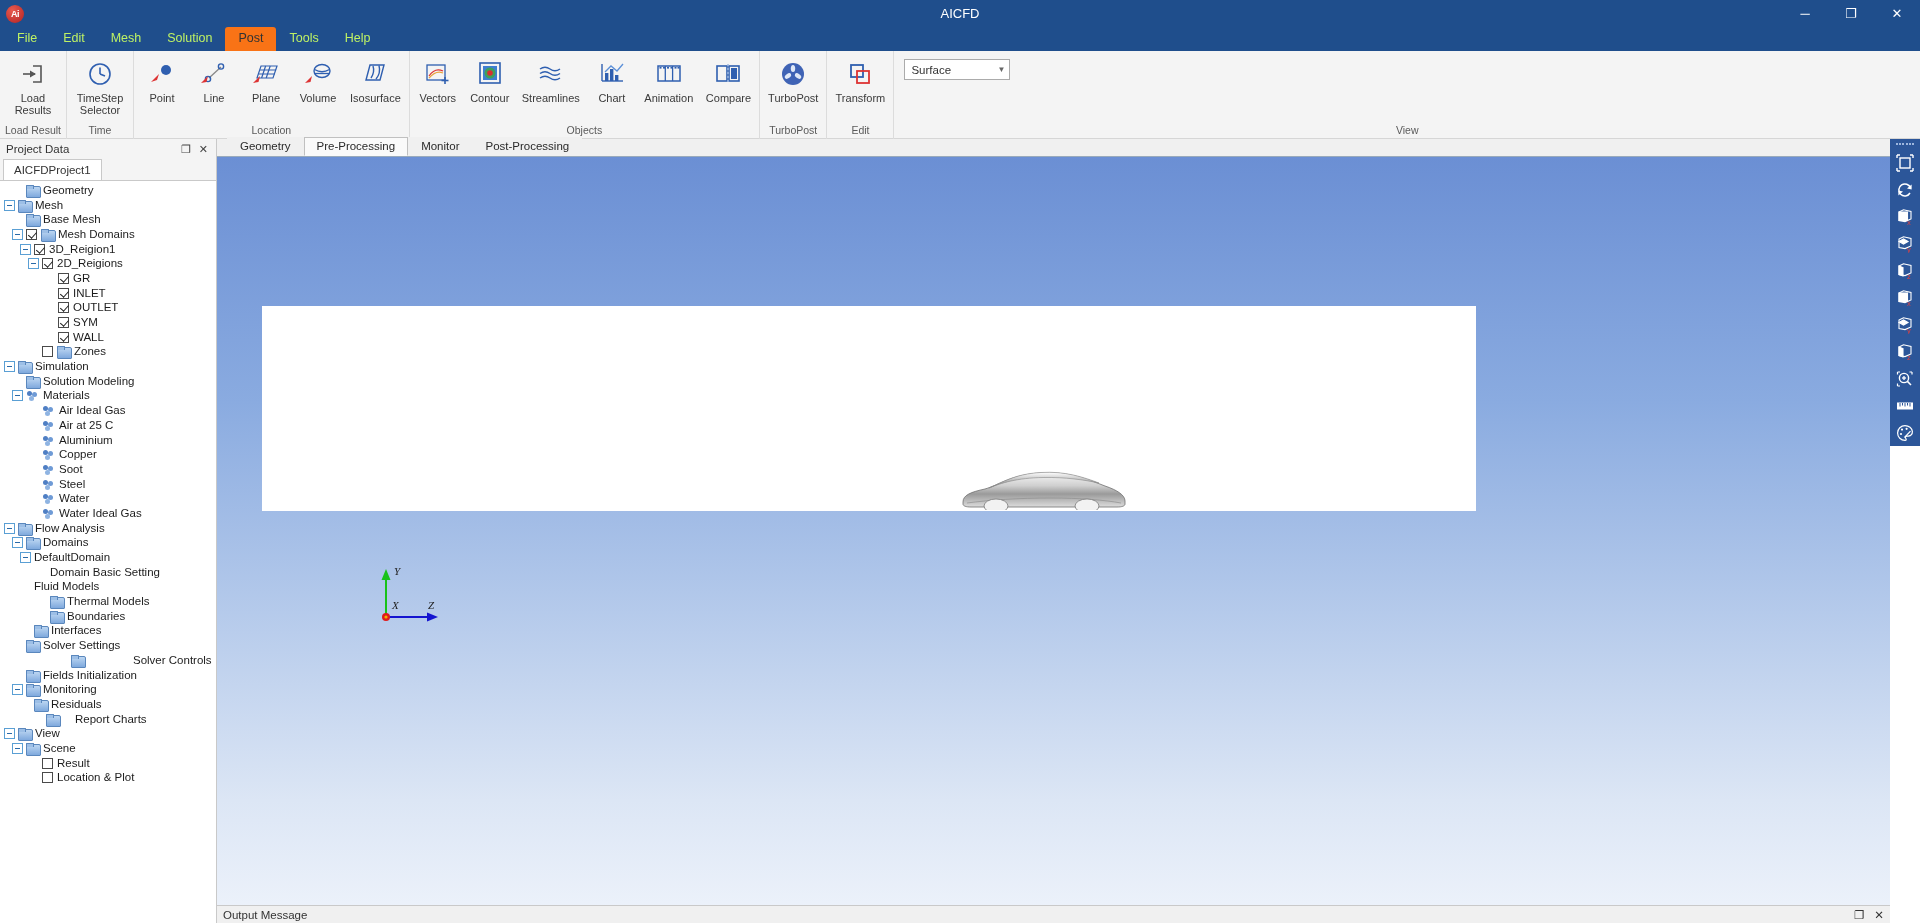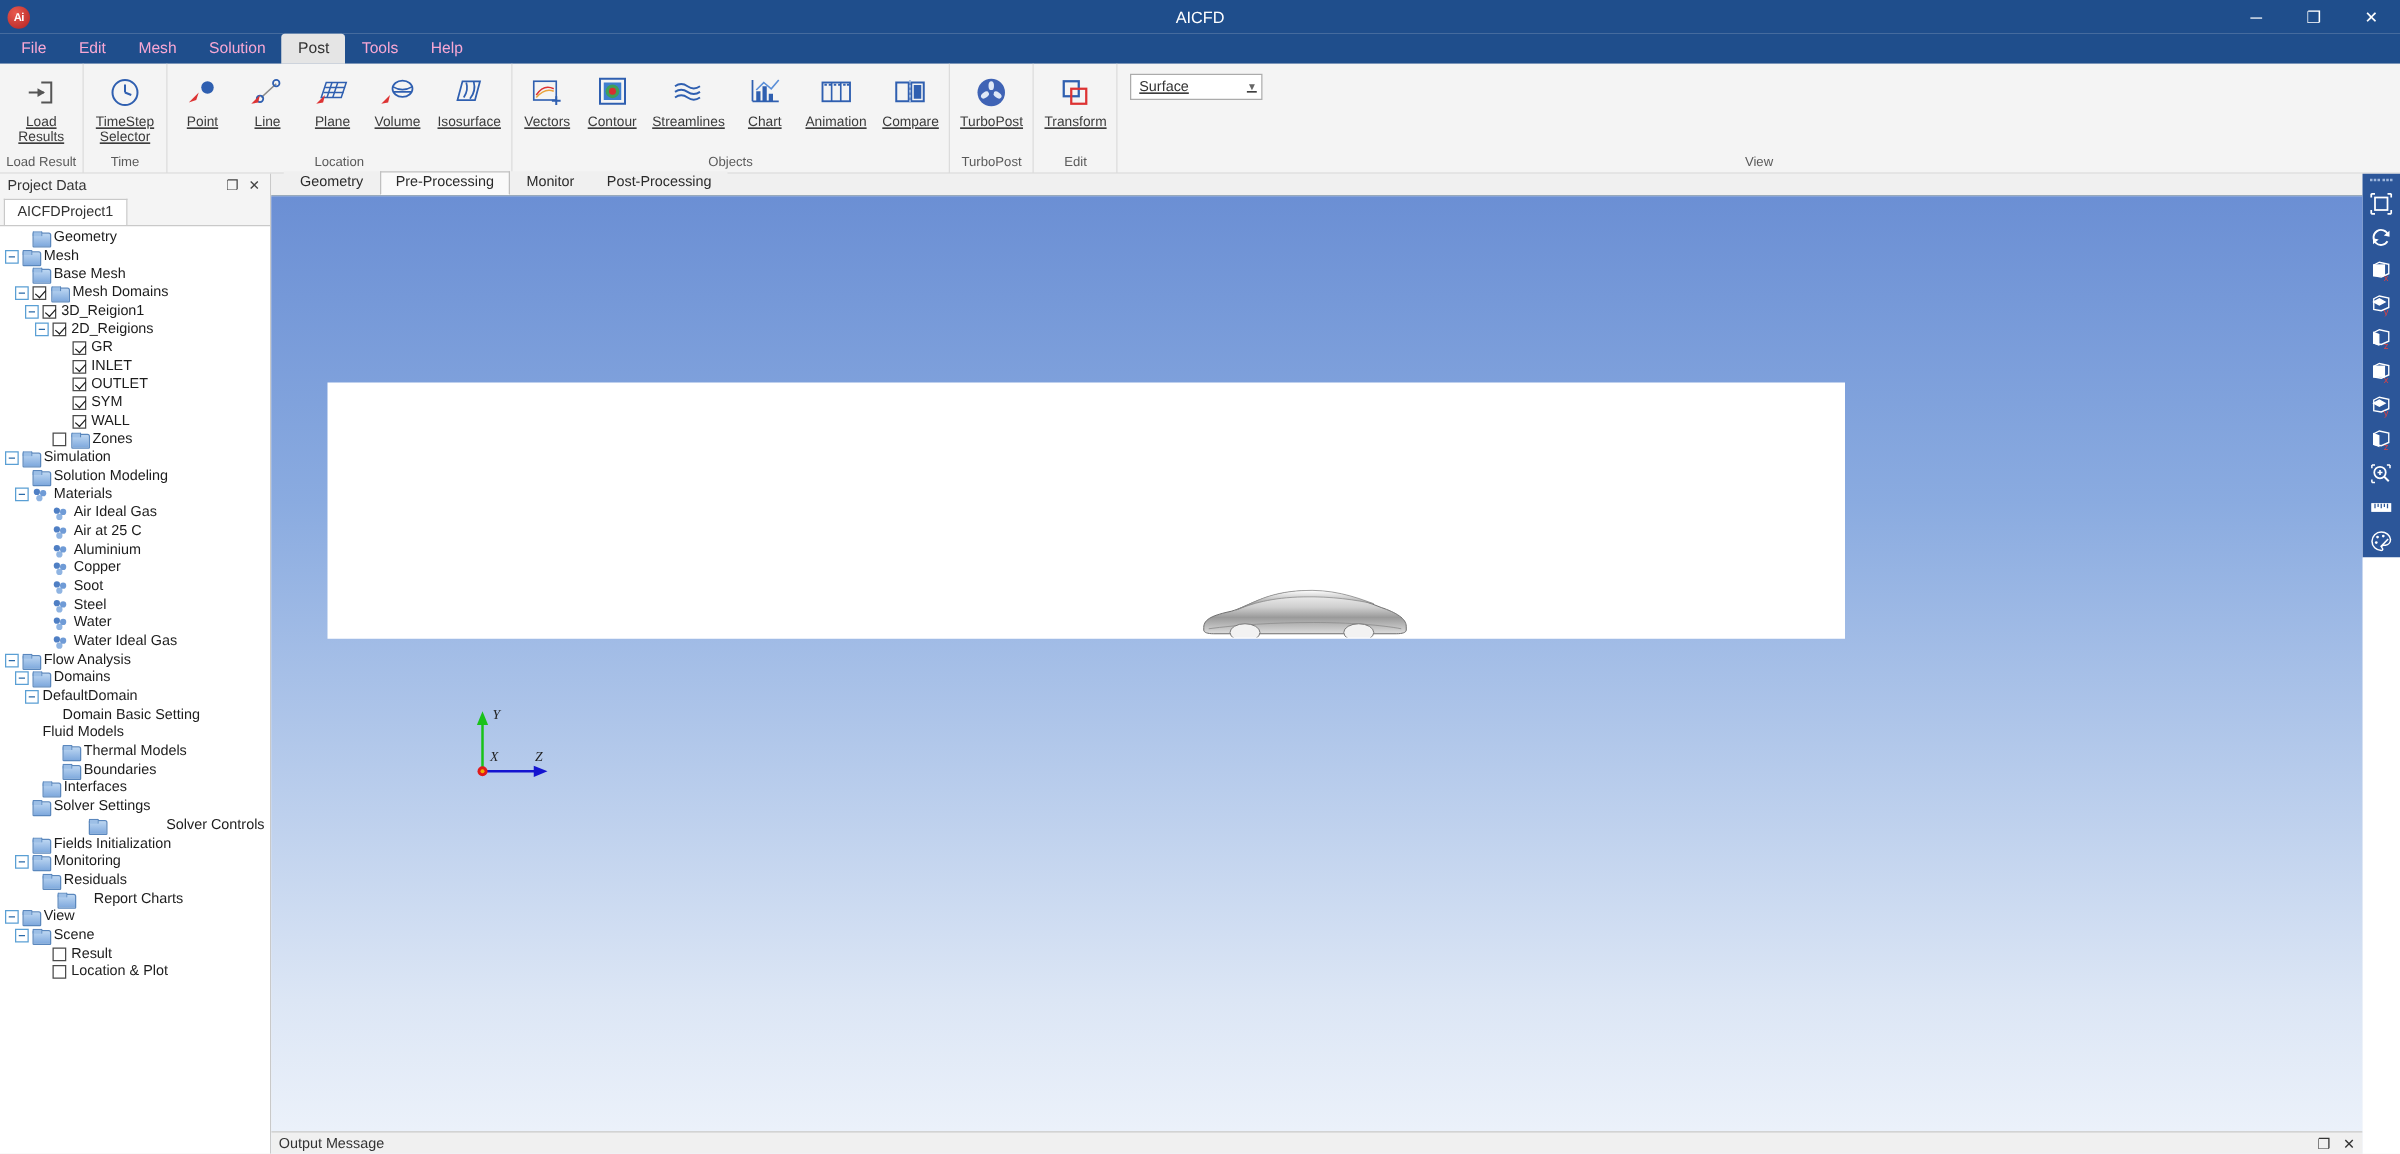--- a/index.html
+++ b/index.html
@@ -33,35 +33,35 @@
     width: 46px; height: 27px; display: flex; align-items: center; justify-content: center;
     font-size: 13px; color: #fff;
   }
 
   
   .menubar {
     height: 24px; background: #1f4e8c; display: flex; align-items: flex-end;
     padding-left: 4px; flex: 0 0 24px; position: relative;
   }
   .menu-item {
-    font-size: 12.5px; color: #f9a8d4; padding: 3px 13px 5px 13px; line-height: 16px;
+    font-size: 12.5px; color: #bef264; padding: 3px 13px 5px 13px; line-height: 16px;
     border-radius: 3px 3px 0 0;
   }
-  .menu-item.active { background: #e5e5e5; color: #333; margin-top: 27px; }
+  .menu-item.active { background: #f97316; color: #333; margin-top: 27px; }
 
   
   .ribbon {
     height: 88px; background: #f4f4f4; border-bottom: 1px solid #d6d6d6;
     display: flex; flex: 0 0 88px; position: relative;
   }
   .rgroup {
     display: flex; flex-direction: column; position: relative;
     border-right: 1px solid #dcdcdc; height: 88px;
   }
-  .rgroup-body { display: flex; flex: 1; align-items: flex-start; padding: 4px 2px 0 2px; text-decoration: underline; }
+  .rgroup-body { display: flex; flex: 1; align-items: flex-start; padding: 4px 2px 0 2px; }
   .rgroup-title {
     font-size: 10.5px; color: #5a5a5a; text-align: center; height: 15px; line-height: 13px;
   }
   .rbtn {
     display: flex; flex-direction: column; align-items: center; justify-content: flex-start;
     min-width: 52px; padding: 3px 6px 0 6px; height: 66px;
   }
   .rbtn .ic { height: 32px; display: flex; align-items: center; justify-content: center; }
   .rbtn .lbl {
     font-size: 11px; color: #3a3a3a; text-align: center; line-height: 12px; margin-top: 2px;

